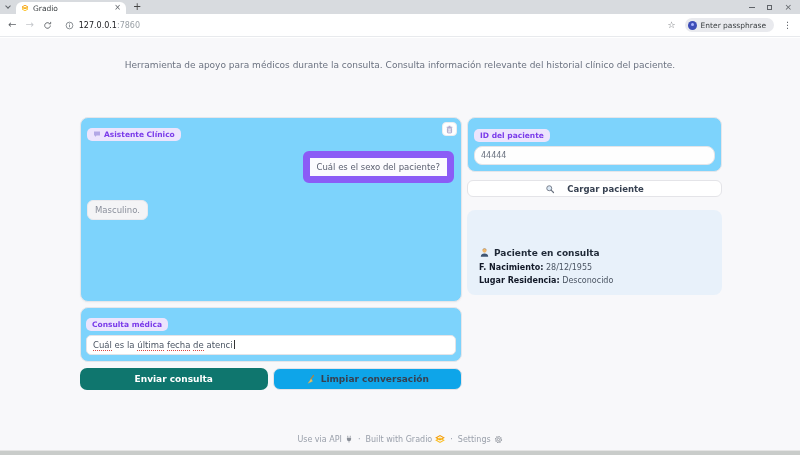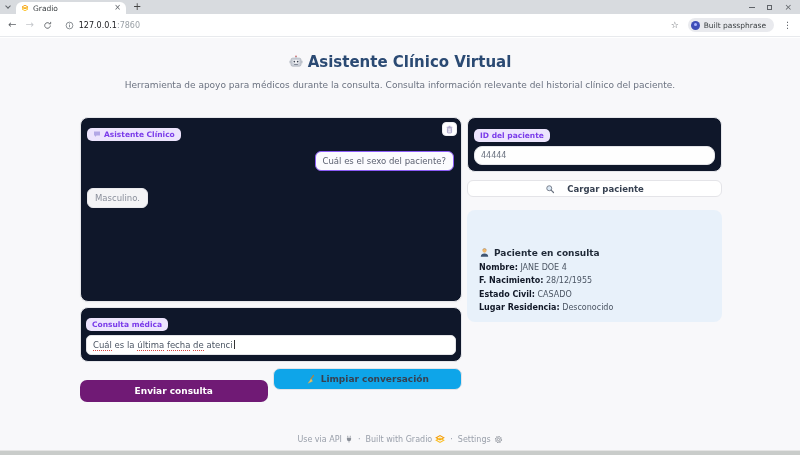--- a/index.html
+++ b/index.html
@@ -36,37 +36,37 @@
   .page { position:absolute; top:38px; left:0; right:0; bottom:0; background:#f8f8fa; }
   .app-header { text-align:center; padding-top:15px; }
   .app-title { display:inline-flex; align-items:center; gap:5px; font-size:15px; font-weight:bold; color:#2b4a73; }
   .subtitle { margin-top:7px; font-size:9px; color:#6b7280; }
   .note { margin-top:4px; font-size:7.5px; font-style:italic; color:#8b8f98; }
 
   .main { position:absolute; left:80px; top:79px; width:642px; display:flex; gap:5px; }
   .col-left { width:382px; }
   .col-right { width:255px; }
 
-  .panel { background:#0f172a; border:1px solid #e5e6ea; border-radius:8px; }
+  .panel { background:#7dd3fc; border:1px solid #e5e6ea; border-radius:8px; }
   .label-badge { display:inline-flex; align-items:center; gap:3px; background:#ece4fd; color:#7a3bea; font-size:7.5px; font-weight:bold; padding:2px 6px; border-radius:5px; }
 
   .chat-panel { height:185px; position:relative; padding:5px 6px; box-shadow:0 1px 2px rgba(0,0,0,0.03); }
   .trash-btn { position:absolute; top:4px; right:4px; width:15px; height:14px; background:#fff; border:1px solid #ececf0; border-radius:4px; display:flex; align-items:center; justify-content:center; }
   .msg { width:fit-content; max-width:80%; font-size:8.5px; padding:4px 7px; border-radius:6px; }
-  .msg-user { margin-left:auto; margin-top:9px; margin-right:1px; background:#fbfbfe; border:1px solid #8b5cf6; color:#5b6070; }
+  .msg-user { margin-left:auto; margin-top:9px; margin-right:1px; background:#fbfbfe; border:7px solid #8b5cf6; color:#5b6070; }
   .msg-bot { margin-top:17px; background:#f4f4f6; border:1px solid #e9e9ed; color:#8a8f9b; }
 
   .query-panel { margin-top:5px; padding:4px 5px 6px; }
   .query-input { margin-top:4px; border:1px solid #e3e4e8; border-radius:5px; background:#fff; padding:4px 6px; font-size:8.5px; color:#4b5563; min-height:17px; white-space:pre; }
   .sq { border-bottom:1px dotted #d64541; }
   .caret { display:inline-block; width:1px; height:9px; background:#333; margin-left:1px; vertical-align:-1px; }
 
   .actions { display:flex; gap:5px; margin-top:6px; }
   .btn { flex:1; height:22px; border-radius:7px; display:flex; align-items:center; justify-content:center; gap:4px; font-size:9px; font-weight:bold; cursor:pointer; }
-  .btn-send { background:#701a75; color:#fff;margin-top:12px; }
+  .btn-send { background:#0f766e; color:#fff; }
   .btn-clear { background:#0ea5e9; border:1px solid #e4e4e8; color:#374151; }
 
   .id-panel { padding:5px 6px 6px; }
   .id-input { margin-top:4px; border:1px solid #e3e4e8; border-radius:8px; background:#fefefe; height:19px; display:flex; align-items:center; padding:0 6px; font-size:8px; color:#6b7280; }
   .load-btn { margin-top:8px; height:17px; background:#fff; border:1px solid #e4e4e8; border-radius:6px; display:flex; align-items:center; justify-content:center; gap:12px; font-size:8.5px; font-weight:bold; color:#374151; cursor:pointer; }
 
   .patient-card { margin-top:13px; background:#e8f1fa; border-radius:8px; padding:9px 12px 10px; }
   .pc-title { display:flex; align-items:center; gap:4px; font-size:9px; font-weight:bold; color:#1f2937;margin-top:28px; }
   .pc-row { margin-top:4.5px; font-size:8px; color:#4b5563; }
   .pc-row b { color:#111827; }
@@ -120,44 +120,28 @@
             <circle cx="8" cy="5" r="1" fill="#80868b"></circle>
             <rect x="7.2" y="7" width="1.6" height="4.2" fill="#80868b"></rect>
           </svg>
       </span>
       <span class="url-text"><span>127.0.0.1</span><span class="url-port">:7860</span></span>
     </div>
     <div class="toolbar-spacer"></div>
     <span class="star">☆</span>
     <div class="passphrase">
       <span class="pp-circle"></span>
-      <span>Built passphrase</span>
+      <span>Enter passphrase</span>
     </div>
     <span class="menu-dots">⋮</span>
   </div>
 
   <div class="page">
 
     <div class="app-header">
-      <div class="app-title">
-        <span>
-          <svg width="14" height="14" viewBox="0 0 20 20">
-            <line x1="10" y1="1.5" x2="10" y2="4.5" stroke="#9aa0ab" stroke-width="1"></line>
-            <circle cx="10" cy="1.8" r="1.1" fill="#c94f4f"></circle>
-            <rect x="2.8" y="4.5" width="14.4" height="11.5" rx="2.5" fill="#cdd2da" stroke="#9aa0ab" stroke-width="0.8"></rect>
-            <rect x="5.3" y="7" width="9.4" height="5" rx="2.4" fill="#ffffff" opacity="0.75"></rect>
-            <circle cx="7.6" cy="9.4" r="1.2" fill="#3b4252"></circle>
-            <circle cx="12.4" cy="9.4" r="1.2" fill="#3b4252"></circle>
-            <rect x="7" y="13.2" width="6" height="1.2" rx="0.6" fill="#6b7280"></rect>
-            <rect x="0.8" y="8" width="1.6" height="4" rx="0.8" fill="#b0b6bf"></rect>
-            <rect x="17.6" y="8" width="1.6" height="4" rx="0.8" fill="#b0b6bf"></rect>
-          </svg>
-        </span>
-        <span>Asistente Clínico Virtual</span>
-      </div>
       <div class="subtitle">Herramienta de apoyo para médicos durante la consulta. Consulta información relevante del historial clínico del paciente.</div>
     </div>
 
     <div class="main">
 
       <div class="col-left">
         <div class="panel chat-panel">
           <span class="label-badge">
             <span>
               <svg width="8" height="8" viewBox="0 0 16 16">
@@ -220,23 +204,21 @@
           <div class="pc-title">
             <span>
               <svg width="11" height="11" viewBox="0 0 16 16">
                 <circle cx="8" cy="5.2" r="3" fill="#f0b86c"></circle>
                 <path d="M5 5 a3 3 0 0 1 6 0 q-0.4 -2.4 -3 -2.4 q-2.6 0 -3 2.4z" fill="#4a3b30"></path>
                 <path d="M2.6 14 q0 -4.6 5.4 -4.6 q5.4 0 5.4 4.6 z" fill="#3f5573"></path>
               </svg>
             </span>
             <span>Paciente en consulta</span>
           </div>
-          <div class="pc-row"><b>Nombre:</b> <span>JANE DOE 4</span></div>
           <div class="pc-row"><b>F. Nacimiento:</b> <span>28/12/1955</span></div>
-          <div class="pc-row"><b>Estado Civil:</b> <span>CASADO</span></div>
           <div class="pc-row"><b>Lugar Residencia:</b> <span>Desconocido</span></div>
         </div>
       </div>
     </div>
 
     <div class="footer">
       <span class="f-item">
         <span>Use via API</span>
         <span>
           <svg width="8" height="8" viewBox="0 0 16 16">

